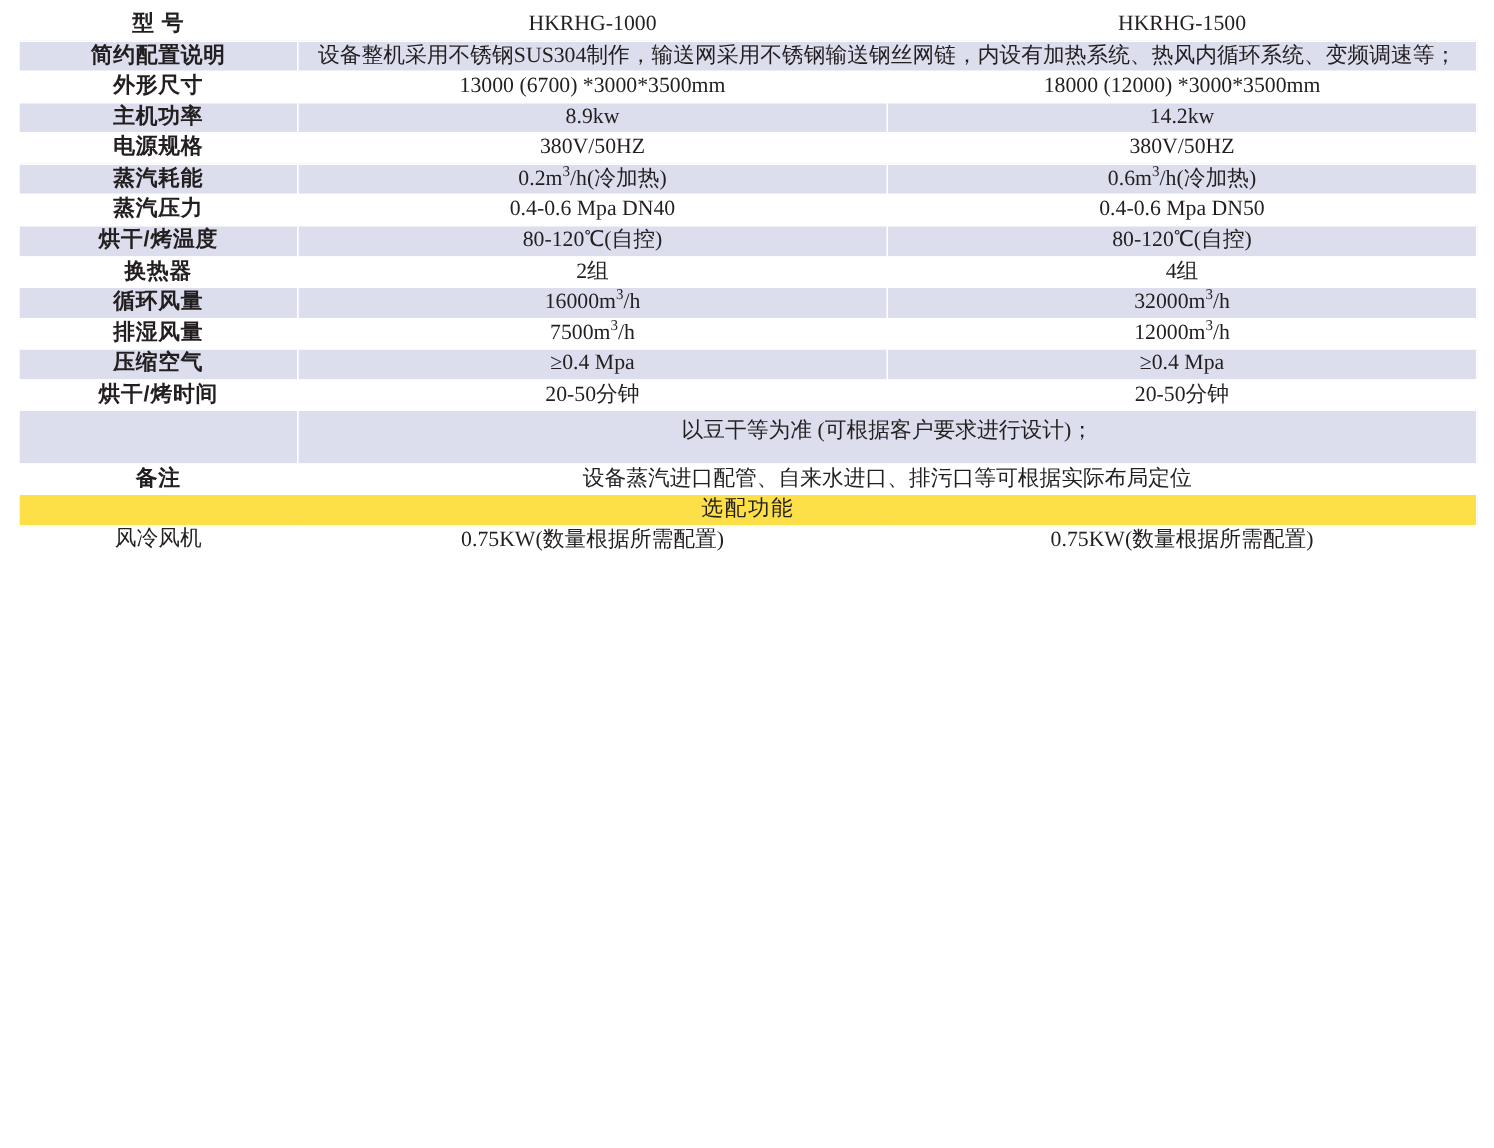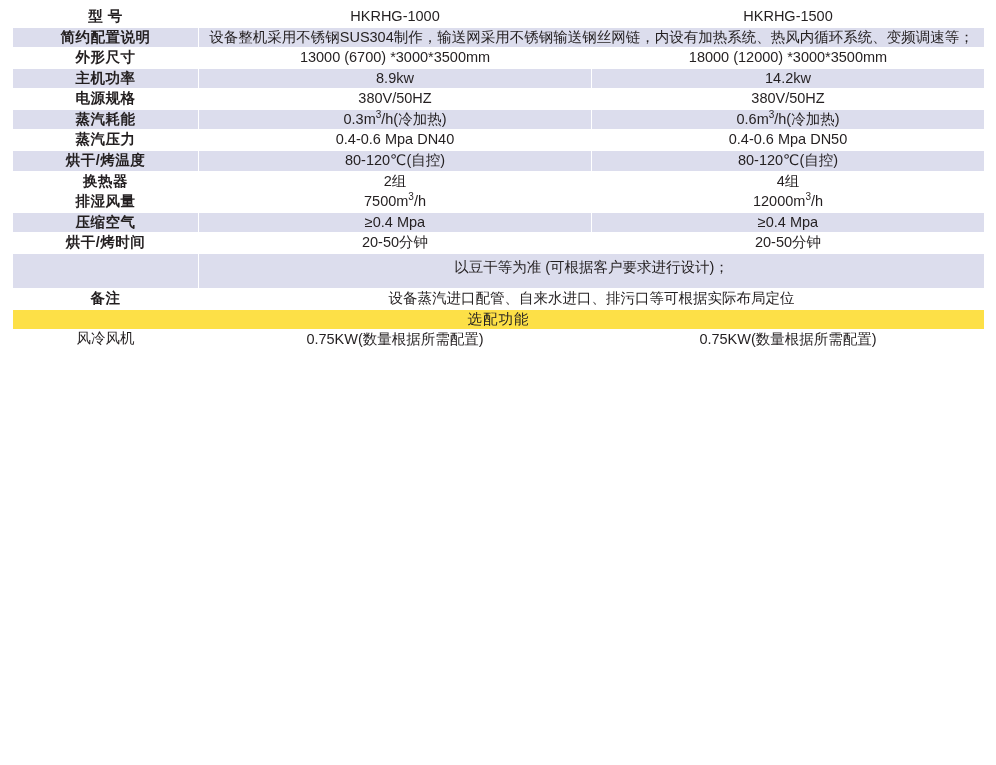--- a/index.html
+++ b/index.html
@@ -39,21 +39,21 @@
     text-align: center;
   }
   .row-odd td { background: #ffffff; }
   .row-even td { background: #dcdded; }
 
   td.label {
     font-weight: bold;
     letter-spacing: 0.5px;
     font-size: 14.5px;
   }
-  td.val { font-size: 14.5px; }
+  td.val { font-size: 14.5px; font-family: Liberation Serif, serif; }
   .cellpad { padding: 9px 8px; }
   .cellpad-tall { padding: 13px 8px; }
   .cellpad-desc { padding: 10px 10px; margin-top: 12px; }
 
   .sub {
     font-size: 10px;
     vertical-align: super;
     line-height: 0;
   }
   .section-title {
@@ -102,21 +102,21 @@
 
       <tr class="row-odd">
         <td class="label cellpad-tall">电源规格</td>
         <td class="val cellpad-tall">380V/50HZ</td>
         <td class="val cellpad-tall">380V/50HZ</td>
       </tr>
 
       <tr class="row-even">
         <td class="label cellpad-tall">蒸汽耗能</td>
         <td class="val cellpad-tall">
-          <span class="nowrap"><span>0.3m</span><span class="sub">3</span><span>/h(冷加热)</span></span>
+          <span class="nowrap"><span>0.2m</span><span class="sub">3</span><span>/h(冷加热)</span></span>
         </td>
         <td class="val cellpad-tall">
           <span class="nowrap"><span>0.6m</span><span class="sub">3</span><span>/h(冷加热)</span></span>
         </td>
       </tr>
 
       <tr class="row-odd">
         <td class="label cellpad-tall">蒸汽压力</td>
         <td class="val cellpad-tall">0.4-0.6 Mpa  DN40</td>
         <td class="val cellpad-tall">0.4-0.6 Mpa  DN50</td>
@@ -127,20 +127,29 @@
         <td class="val cellpad-tall">80-120℃(自控)</td>
         <td class="val cellpad-tall">80-120℃(自控)</td>
       </tr>
 
       <tr class="row-odd">
         <td class="label cellpad-tall">换热器</td>
         <td class="val cellpad-tall">2组</td>
         <td class="val cellpad-tall">4组</td>
       </tr>
 
+      <tr class="row-even">
+        <td class="label cellpad-tall">循环风量</td>
+        <td class="val cellpad-tall">
+          <span class="nowrap"><span>16000m</span><span class="sub">3</span><span>/h</span></span>
+        </td>
+        <td class="val cellpad-tall">
+          <span class="nowrap"><span>32000m</span><span class="sub">3</span><span>/h</span></span>
+        </td>
+      </tr>
 
       <tr class="row-odd">
         <td class="label cellpad-tall">排湿风量</td>
         <td class="val cellpad-tall">
           <span class="nowrap"><span>7500m</span><span class="sub">3</span><span>/h</span></span>
         </td>
         <td class="val cellpad-tall">
           <span class="nowrap"><span>12000m</span><span class="sub">3</span><span>/h</span></span>
         </td>
       </tr>

